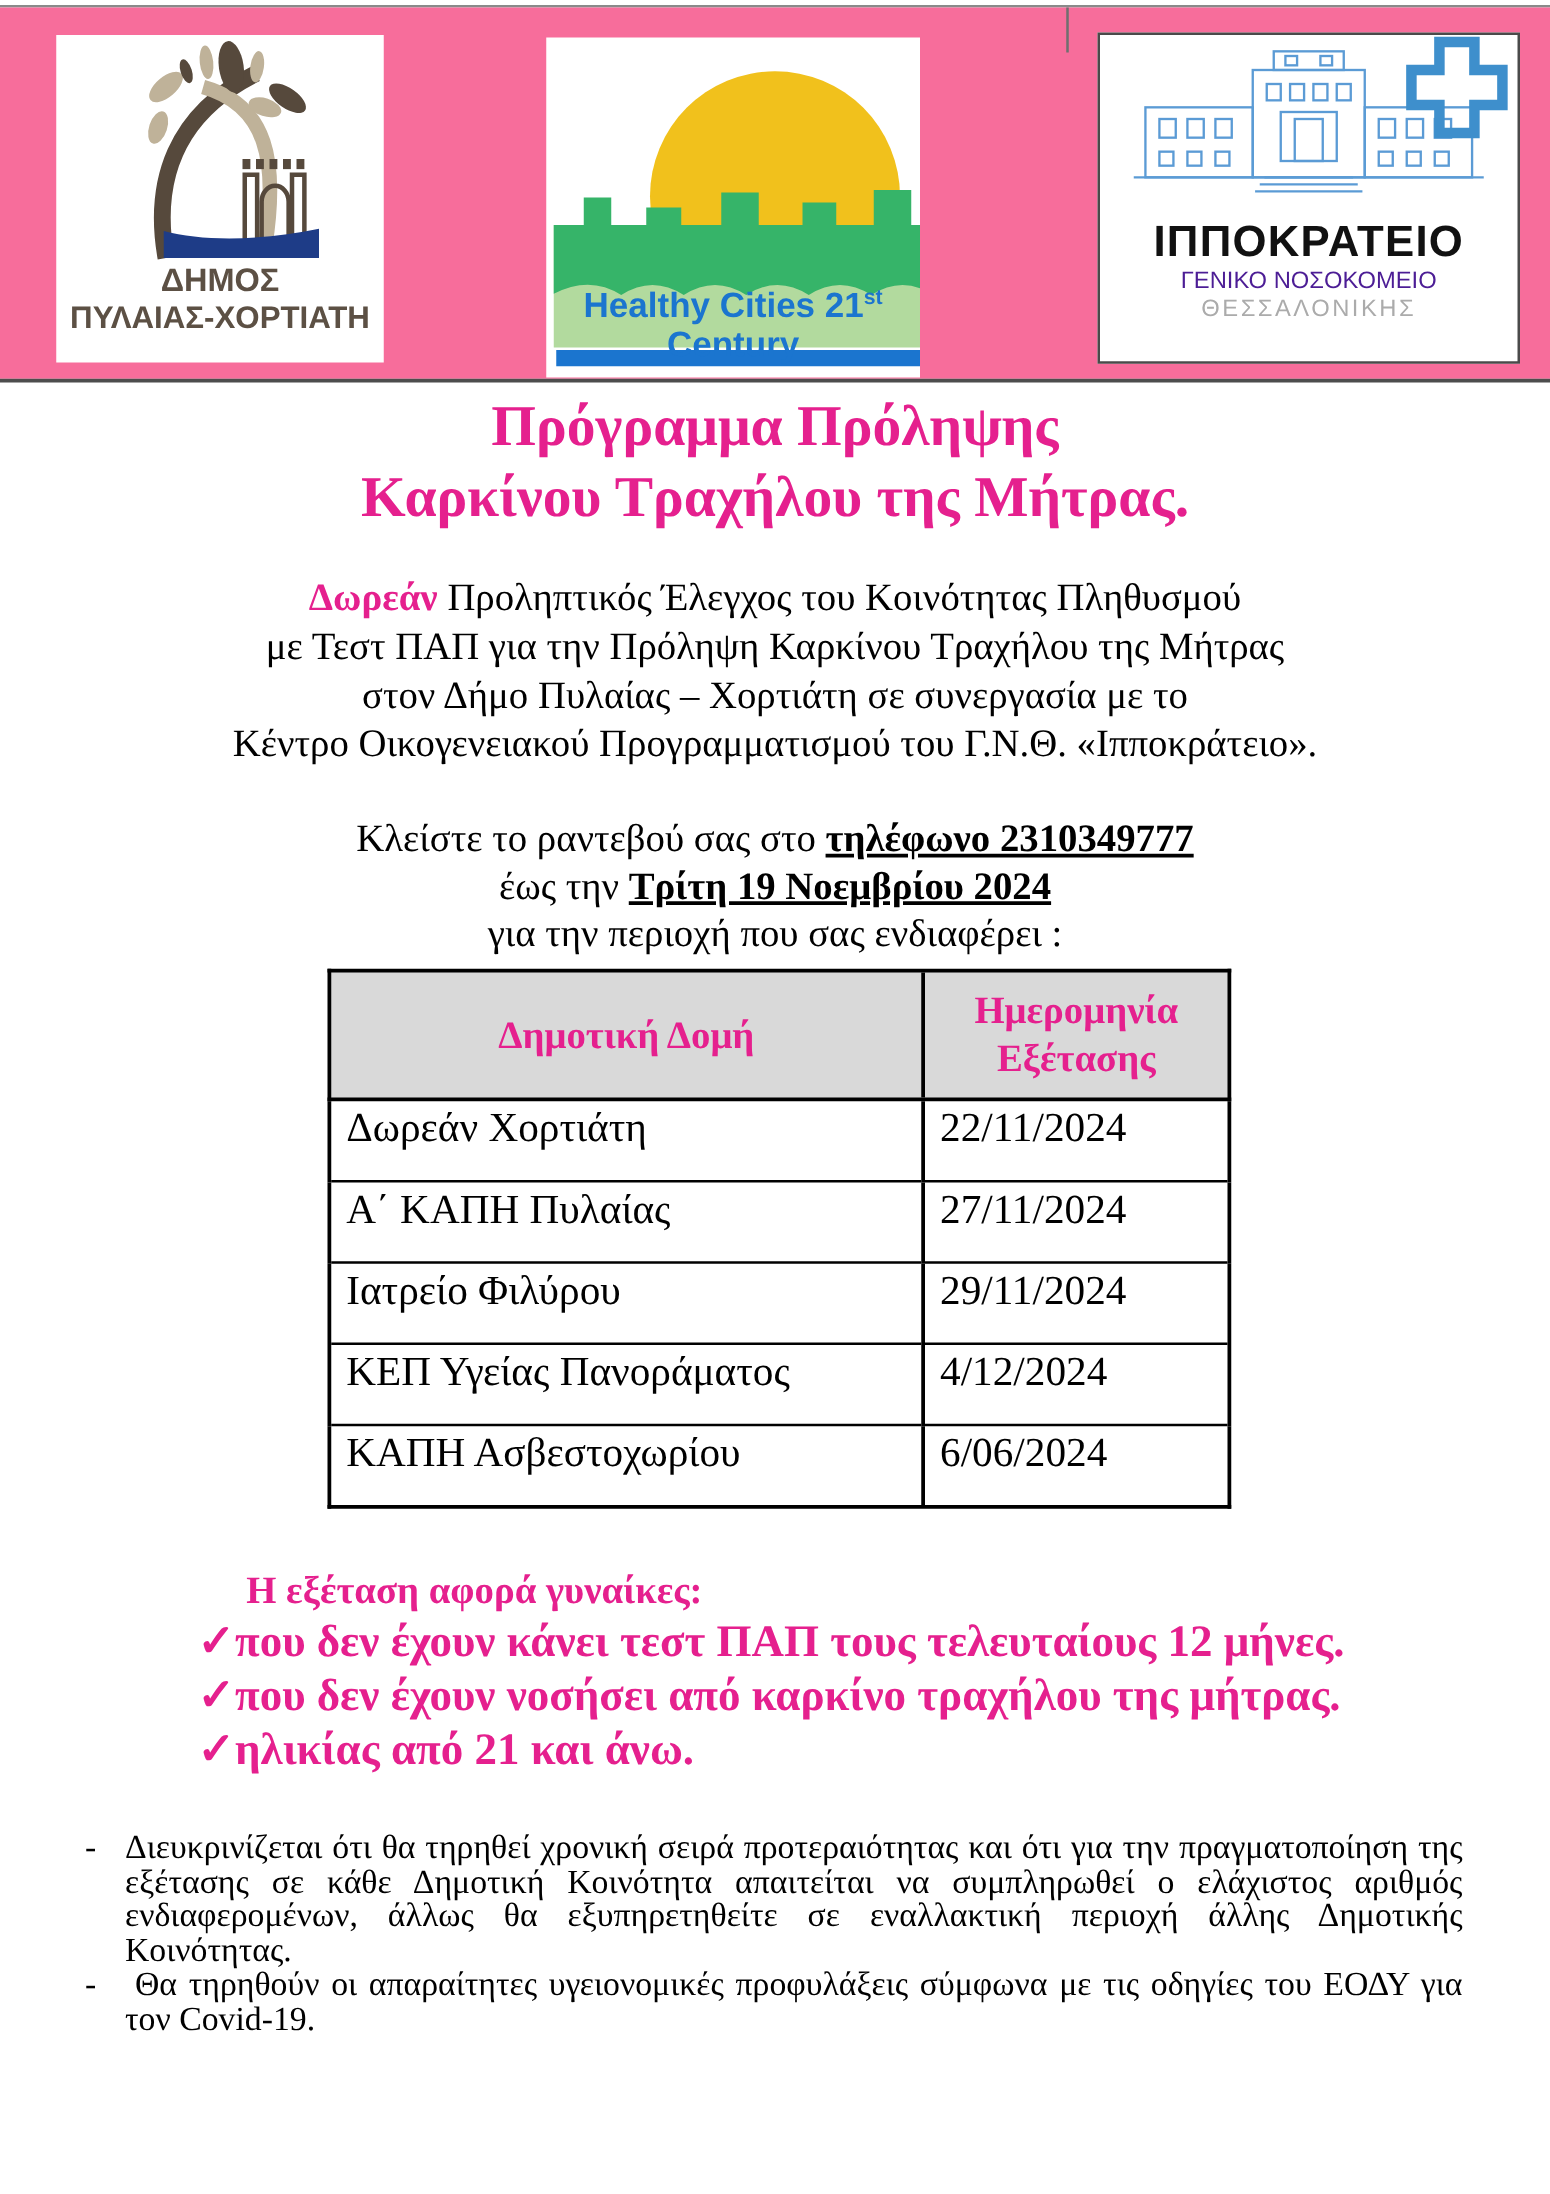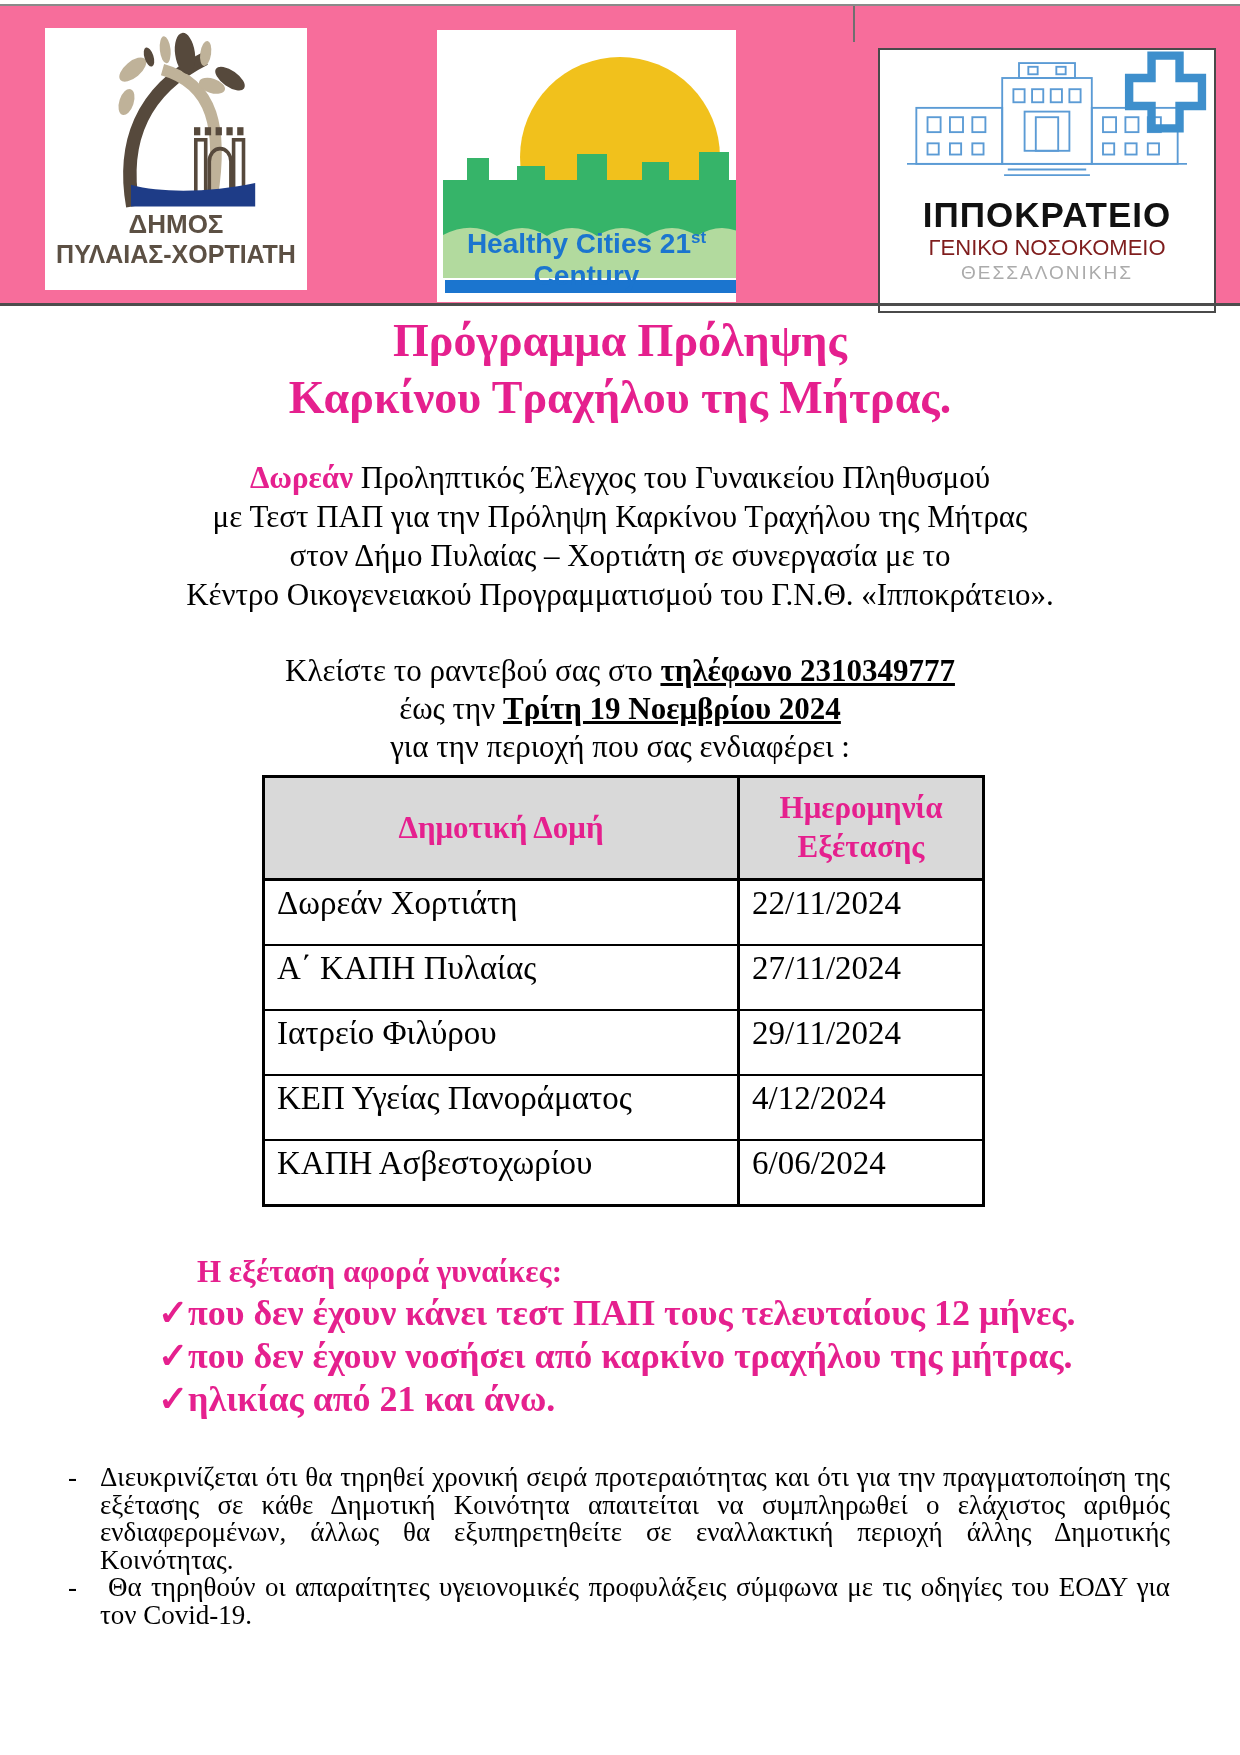--- a/index.html
+++ b/index.html
@@ -8,35 +8,35 @@
 
   
   .topline{position:absolute;left:0;top:4px;width:1240px;height:2px;background:#8a8a8a;}
   .band{position:absolute;left:0;top:6px;width:1240px;height:297px;background:#F76D9B;}
   .bandline{position:absolute;left:0;top:303px;width:1240px;height:3px;background:#4d4d4d;}
   .vline-artifact{position:absolute;left:853px;top:6px;width:2px;height:36px;background:#6f6f6f;}
 
   .logo-box{position:absolute;background:#fff;}
   .muni-box{left:45px;top:28px;width:262px;height:262px;text-align:center;}
   .hc-box{left:437px;top:30px;width:299px;height:272px;overflow:hidden;}
-  .hosp-box{left:878px;top:48px;width:338px;height:265px;border:2px solid #4a4a4a;box-sizing:border-box;text-align:center;}
+  .hosp-box{left:878px;top:26px;width:338px;height:265px;border:2px solid #4a4a4a;box-sizing:border-box;text-align:center;}
 
   .muni-box svg{display:block;margin:2px auto 0;}
   .muni-name{font-family:"Liberation Sans", sans-serif;font-weight:bold;color:#5C5044;line-height:1.15;}
   .muni-name .l1{font-size:26px;}
   .muni-name .l2{font-size:25px;letter-spacing:0px;}
 
   .hc-text{position:absolute;left:0;top:198px;width:100%;text-align:center;
            font-family:"Liberation Sans", sans-serif;font-weight:bold;font-style:normal;
            color:#1B75CF;font-size:28px;}
   .hc-text sup{font-size:17px;}
 
   .hosp-text1{margin-top:2px;font-family:"Liberation Sans", sans-serif;font-weight:bold;color:#111;
               font-size:35px;letter-spacing:1px;line-height:1.1;}
-  .hosp-text2{font-family:"Liberation Sans", sans-serif;color:#7f1d1d;font-size:22px;line-height:1.2;}
+  .hosp-text2{font-family:"Liberation Sans", sans-serif;color:#4c1d95;font-size:19px;line-height:1.2;}
   .hosp-text3{font-family:"Liberation Sans", sans-serif;color:#ababab;font-size:19px;letter-spacing:2px;line-height:1.25;}
 
   
   .doc-title{position:absolute;left:0;top:312px;width:1240px;text-align:center;
              color:#E5208E;font-weight:bold;font-size:46px;line-height:57px;}
 
   
   .intro{position:absolute;left:0;top:458px;width:1240px;text-align:center;
          font-size:31px;line-height:39px;}
   .magenta-b{color:#E5208E;font-weight:bold;}
@@ -161,21 +161,21 @@
   </div>
 
   <div class="bandline"></div>
 
   <div class="doc-title">
     <div>Πρόγραμμα Πρόληψης</div>
     <div>Καρκίνου Τραχήλου της Μήτρας.</div>
   </div>
 
   <div class="intro">
-    <div><span class="magenta-b">Δωρεάν</span><span> Προληπτικός Έλεγχος του Γυναικείου Πληθυσμού</span></div>
+    <div><span class="magenta-b">Δωρεάν</span><span> Προληπτικός Έλεγχος του Κοινότητας Πληθυσμού</span></div>
     <div>με Τεστ ΠΑΠ για την Πρόληψη Καρκίνου Τραχήλου της Μήτρας</div>
     <div>στον Δήμο Πυλαίας – Χορτιάτη σε συνεργασία με το</div>
     <div>Κέντρο Οικογενειακού Προγραμματισμού του Γ.Ν.Θ. «Ιπποκράτειο».</div>
   </div>
 
   <div class="appt">
     <div><span>Κλείστε το ραντεβού σας στο </span><span class="bold-u">τηλέφωνο 2310349777</span></div>
     <div><span>έως την </span><span class="bold-u">Τρίτη 19 Νοεμβρίου 2024</span></div>
     <div>για την περιοχή που σας ενδιαφέρει :</div>
   </div>

